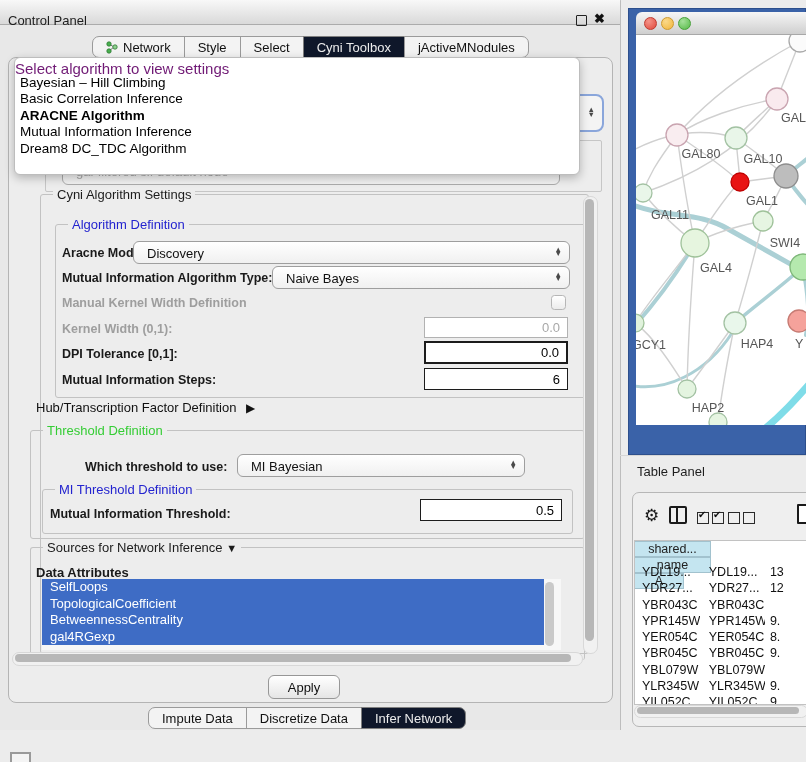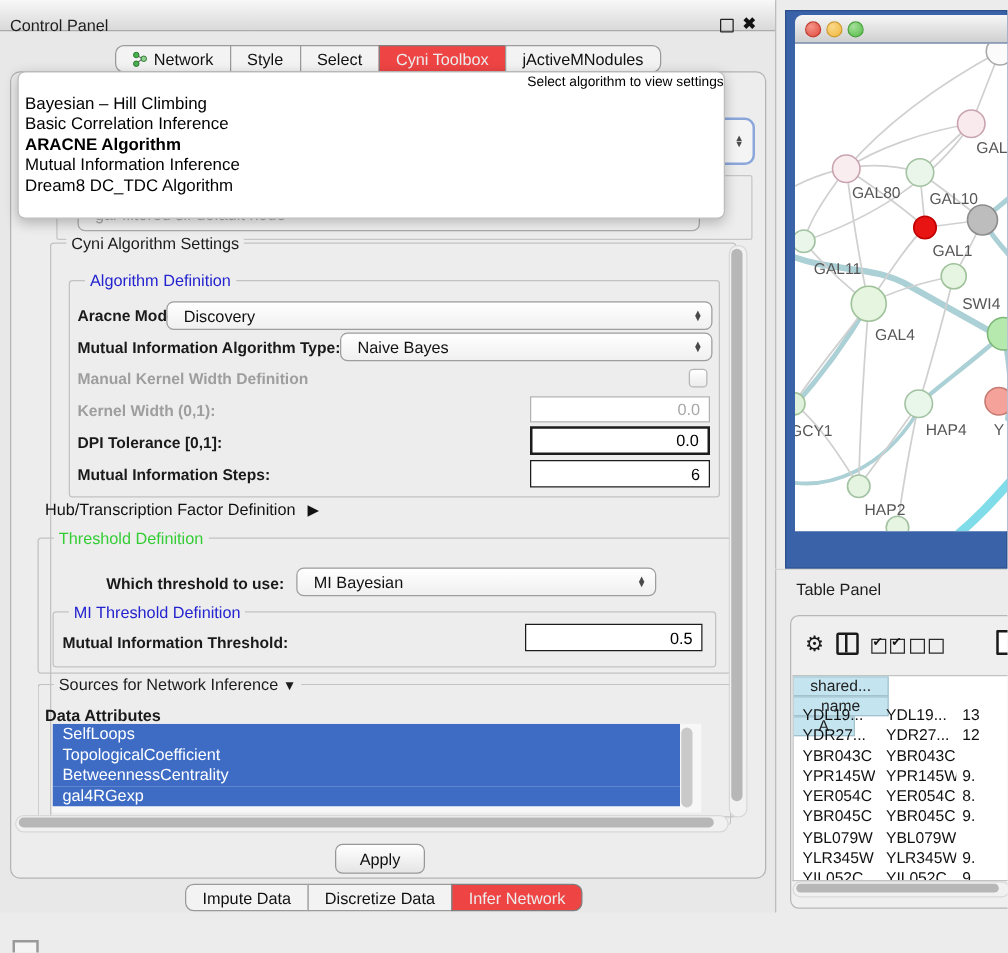--- a/index.html
+++ b/index.html
@@ -12,33 +12,33 @@
   .cp-titlebar{left:0;top:8;width:620px;height:24px;background:linear-gradient(#F8F8F8,#D9D9D9);border-bottom:1px solid #ABABAB;}
   .cp-title{left:8px;top:13px;font-size:13px;color:#1E1E1E;}
   .float-btn{left:576px;top:15px;width:9px;height:9px;border:1.6px solid #222;border-radius:1px;}
   .close-btn{left:594px;top:11px;font-size:13px;font-weight:bold;color:#111;}
 
   
   .tabstrip{display:flex;height:22px;}
   .tab{display:flex;align-items:center;gap:5px;padding:0 13px;border:1px solid #9A9A9A;margin-left:-1px;background:#F3F3F3;font-size:13px;color:#111;}
   .tab.first{border-radius:7px 0 0 7px;margin-left:0;}
   .tab.last{border-radius:0 7px 7px 0;}
-  .tab.sel{background:#ef4444;color:#ECECEC;border-color:#7F7F7F;}
+  .tab.sel{background:#0f172a;color:#ECECEC;border-color:#7F7F7F;}
 
   
   .cp-content{left:8px;top:57px;width:603px;height:644px;background:#EDEDED;border:1px solid #B4B4B4;border-radius:8px;}
 
   
   .frag-group{left:45px;top:140px;width:555px;height:50px;border:1px solid #C6C6C6;border-radius:2px;}
   .frag-combo{left:62px;top:158px;width:498px;height:27px;border:1px solid #ACACAC;border-radius:6px;background:linear-gradient(#FDFDFD,#F1F1F1);color:#A9A9A9;font-size:13px;line-height:26px;padding-left:13px;box-sizing:border-box;}
   .frag-focus{left:556px;top:94px;width:44px;height:34px;border:2px solid #8AA6DB;border-radius:8px;background:#F4F4F4;}
 
   
   .popup{left:14px;top:57px;width:564px;height:116px;background:#FFF;border:1px solid #BDBDBD;border-radius:6px;box-shadow:0 3px 10px rgba(0,0,0,.25);z-index:30;}
-  .popup-header{text-align:right;color:#000000;font-size:11px;padding-top:2px;height:15px;}
+  .popup-header{text-align:left;color:#701a75;font-size:15px;padding-top:2px;height:15px;}
   .popup-item{font-size:13.5px;color:#000;padding-left:5px;line-height:16.4px;white-space:nowrap;}
   .popup-item.bold{font-weight:bold;}
 
   
   .group{border:1px solid #C2C2C2;border-radius:3px;}
   .group-label{position:absolute;top:-8px;left:12px;background:#EDEDED;padding:0 4px;font-size:13px;color:#1C1C1C;white-space:nowrap;}
   .group-label.blue{color:#2323CF;}
   .group-label.green{color:#35CD35;}
 
   .flabel{font-size:12.5px;font-weight:bold;color:#1A1A1A;white-space:nowrap;}
@@ -144,21 +144,21 @@
         <div class="popup-item bold">ARACNE Algorithm</div>
         <div class="popup-item">Mutual Information Inference</div>
         <div class="popup-item">Dream8 DC_TDC Algorithm</div>
       </div>
   </div>
 
   <div class="abs group" style="left:40px;top:194px;width:547px;height:458px;">
     <span class="group-label">Cyni Algorithm Settings</span>
   </div>
 
-  <div class="abs group" style="left:55px;top:224px;width:519px;height:172px;">
+  <div class="abs group" style="left:55px;top:224px;width:519px;height:172px;padding-left:20px;">
     <span class="group-label blue">Algorithm Definition</span>
   </div>
 
   <div class="abs flabel" style="left:62px;top:246px;">Aracne Mode:</div>
   <div class="abs combo" style="left:133px;top:241px;width:437px;height:23px;">
     <span class="val">Discovery</span>
     <span class="stepper">
         <span>▲</span>
         <span>▼</span>
       </span>

